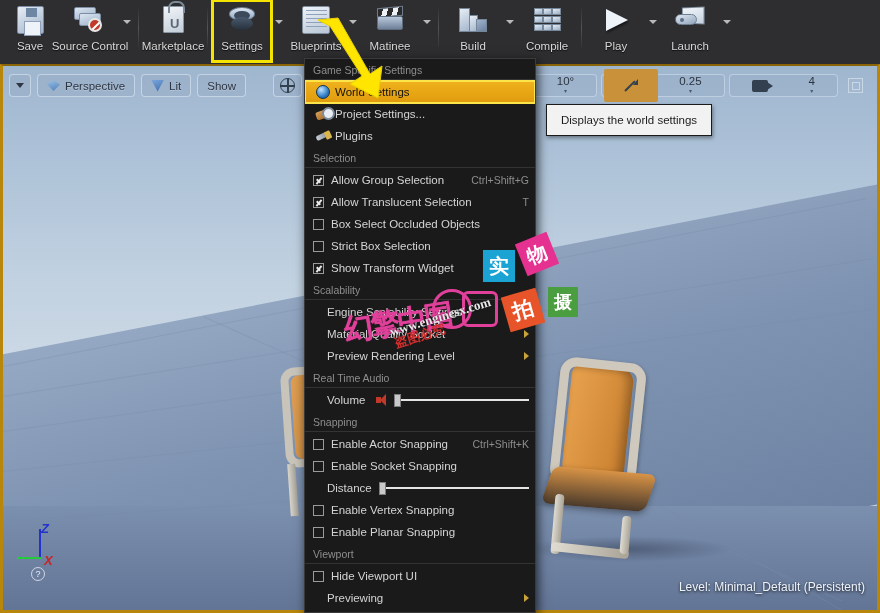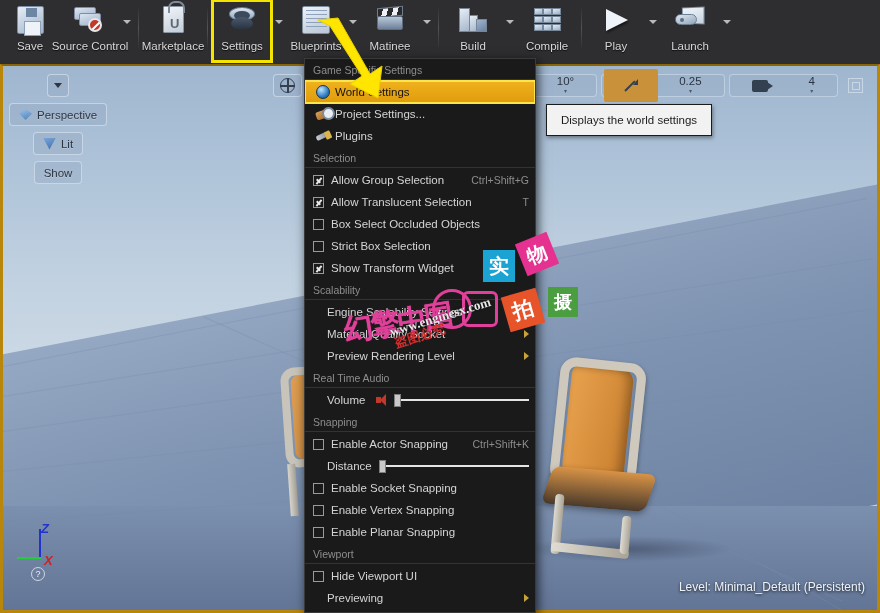--- a/index.html
+++ b/index.html
@@ -144,21 +144,21 @@
     background:radial-gradient(ellipse at center,rgba(40,50,70,.45),rgba(40,50,70,0) 70%);
   }
   #chair2 {
     position:absolute; left:270px; top:300px; width:120px; height:150px; opacity:.95;
   }
   #chair2 .fb { position:absolute; left:10px; top:0; width:70px; height:100px; border:8px solid #cdc7bb; border-radius:14px; transform:rotate(-4deg);}
   #chair2 .sb { position:absolute; left:20px; top:8px; width:48px; height:84px; background:linear-gradient(100deg,#e5a04d,#b4722a); border-radius:8px; transform:rotate(-4deg);}
   #chair2 .lg { position:absolute; left:16px; top:98px; width:8px; height:52px; background:linear-gradient(90deg,#ddd9cf,#a7a194); transform:rotate(-4deg);}
 
   
-  #vp-toolbar-l { position:absolute; left:6px; top:8px; display:flex; gap:6px; align-items:center;flex-direction:column; }
+  #vp-toolbar-l { position:absolute; left:6px; top:8px; display:flex; gap:6px; align-items:flex-end; }
   #vp-toolbar-r { position:absolute; right:8px; top:8px; display:flex; gap:4px; align-items:center; }
   .vp-btn {
     height:23px; padding:0 9px; display:flex; align-items:center; gap:5px;
     background:rgba(150,170,195,.45); border:1px solid rgba(230,240,250,.55);
     border-radius:4px; color:#2d3642; font-size:11.5px; cursor:pointer;
     text-shadow:0 1px 0 rgba(255,255,255,.25);
   }
   .vp-btn.icononly { padding:0 6px; }
   .vp-group {
     display:flex; align-items:center; gap:1px; height:23px;
@@ -633,30 +633,30 @@
       <span class="track"></span>
     </span>
   </div>
 
   <div class="m-section">Snapping</div>
   <div class="m-item">
     <span class="cb"></span>
     <span class="m-lbl">Enable Actor Snapping</span>
     <span class="m-key">Ctrl+Shift+K</span>
   </div>
+  <div class="m-item">
+    <span class="cb"></span>
+    <span class="m-lbl">Enable Socket Snapping</span>
+  </div>
   <div class="m-item indent">
     <span class="slider-label">Distance</span>
     <span class="slider">
       <span class="knob"></span>
       <span class="track"></span>
     </span>
-  </div>
-  <div class="m-item">
-    <span class="cb"></span>
-    <span class="m-lbl">Enable Socket Snapping</span>
   </div>
   <div class="m-item">
     <span class="cb"></span>
     <span class="m-lbl">Enable Vertex Snapping</span>
   </div>
   <div class="m-item">
     <span class="cb"></span>
     <span class="m-lbl">Enable Planar Snapping</span>
   </div>
 

